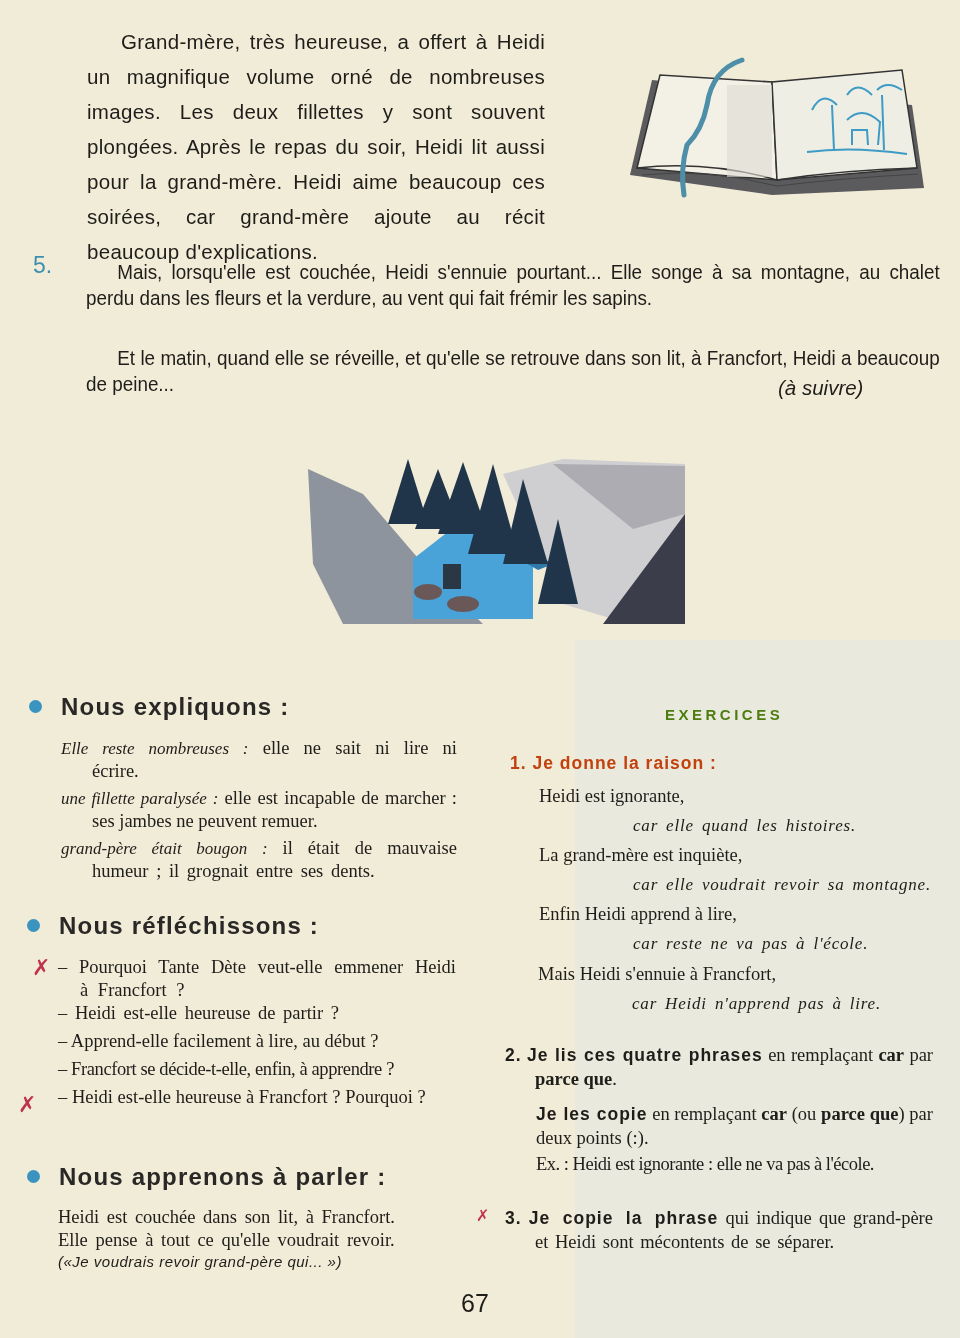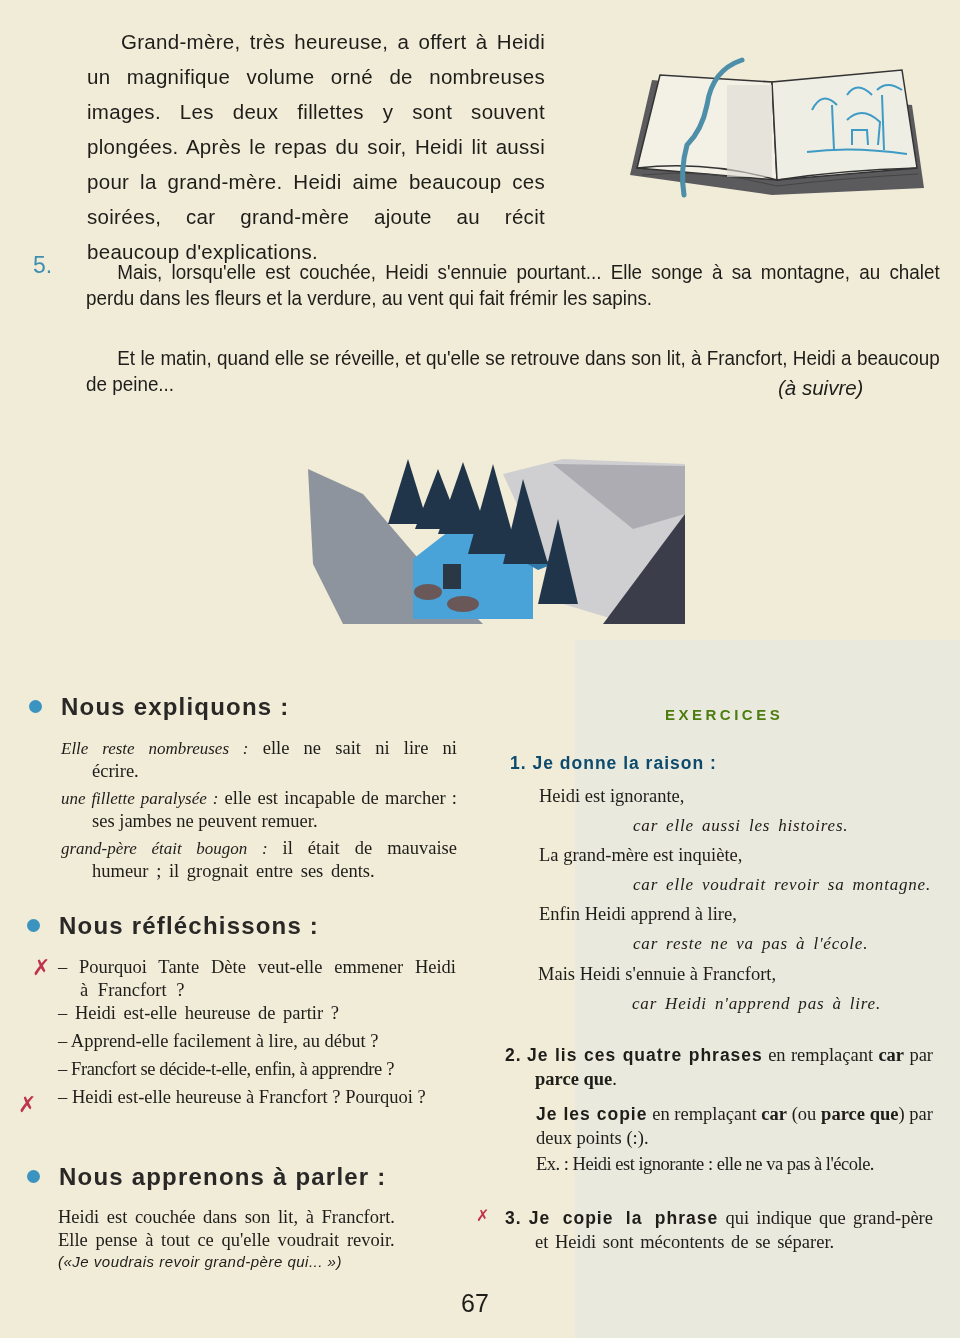--- a/index.html
+++ b/index.html
@@ -51,21 +51,21 @@
 
   .entry { font-size: 18.5px; line-height: 23px; }
   .entry i { font-size: 17px; }
   .hang { padding-left: 31px; text-indent: -31px; }
   .question { font-size: 18.5px; line-height: 23px; padding-left: 22px; text-indent: -22px; }
 
   .red-mark { color: #c0344a; font-family: "DejaVu Sans", sans-serif; font-size: 22px; }
 
   
   .ex-title { left: 665px; top: 706px; font-size: 15px; font-weight: bold; letter-spacing: 3.5px; color: #4d7c0f; }
-  .ex-head { font-size: 17.5px; font-weight: bold; letter-spacing: 1px; color: #0c4a6e; }
+  .ex-head { font-size: 17.5px; font-weight: bold; letter-spacing: 1px; color: #c2410c; }
   .ex-line { font-size: 18.5px; }
   .ex-car { font-size: 17px; font-style: italic; letter-spacing: 0.8px; word-spacing: 3px; }
   .ex-body { font-size: 18.5px; line-height: 24px; text-align: justify; text-align-last: left; }
   .bold-sans { font-family: "Liberation Sans", sans-serif; font-weight: bold; letter-spacing: 1px; font-size: 17.5px; }
 
   .page-num { left: 461px; top: 1289px; font-size: 25px; }
 </style>
 </head>
 <body>
 
@@ -143,21 +143,21 @@
 <div class="abs sec-title sans" style="left:59px; top:1163px;">Nous apprenons à parler :</div>
 <div class="abs serif" style="left:58px; top:1206px; font-size:18.5px; line-height:23px; word-spacing:3px;">Heidi est couchée dans son lit, à Francfort.</div>
 <div class="abs serif" style="left:58px; top:1229px; font-size:18.5px; line-height:23px; word-spacing:3px;">Elle pense à tout ce qu'elle voudrait revoir.</div>
 <div class="abs sans" style="left:58px; top:1253px; font-size:15px; font-style:italic; letter-spacing:0.5px;">(«Je voudrais revoir grand-père qui... »)</div>
 
 <div class="abs ex-title sans">EXERCICES</div>
 
 <div class="abs ex-head sans" style="left:510px; top:753px;"><span>1.</span> <span>Je donne la raison :</span></div>
 
 <div class="abs serif ex-line" style="left:539px; top:786px;">Heidi est ignorante,</div>
-<div class="abs serif ex-car" style="left:633px; top:816px;">car elle aussi les histoires.</div>
+<div class="abs serif ex-car" style="left:633px; top:816px;">car elle quand les histoires.</div>
 <div class="abs serif ex-line" style="left:539px; top:845px;">La grand-mère est inquiète,</div>
 <div class="abs serif ex-car" style="left:633px; top:875px;">car elle voudrait revoir sa montagne.</div>
 <div class="abs serif ex-line" style="left:539px; top:904px;">Enfin Heidi apprend à lire,</div>
 <div class="abs serif ex-car" style="left:633px; top:934px;">car reste ne va pas à l'école.</div>
 <div class="abs serif ex-line" style="left:538px; top:964px;">Mais Heidi s'ennuie à Francfort,</div>
 <div class="abs serif ex-car" style="left:632px; top:994px;">car Heidi n'apprend pas à lire.</div>
 
 <div class="abs" style="left:505px; top:1043px; width:428px;">
   <div class="ex-body serif" style="padding-left:30px; text-indent:-30px;"><span class="bold-sans">2.</span> <span class="bold-sans">Je lis ces quatre phrases</span><span> en remplaçant </span><b>car</b><span> par </span><b>parce que</b><span>.</span></div>
   <div class="ex-body serif" style="padding-left:31px; margin-top:11px;"><span class="bold-sans">Je les copie</span><span> en remplaçant </span><b>car</b><span> (ou </span><b>parce que</b><span>) par deux points (:).</span></div>

